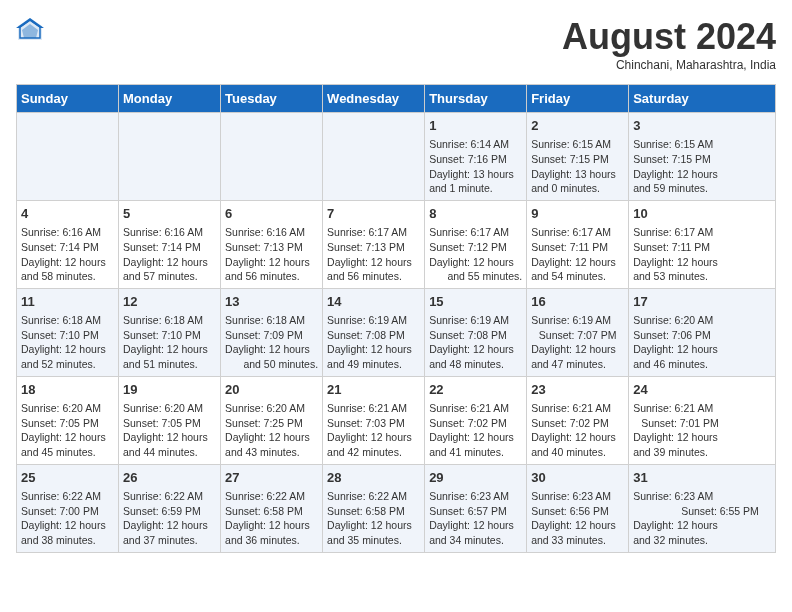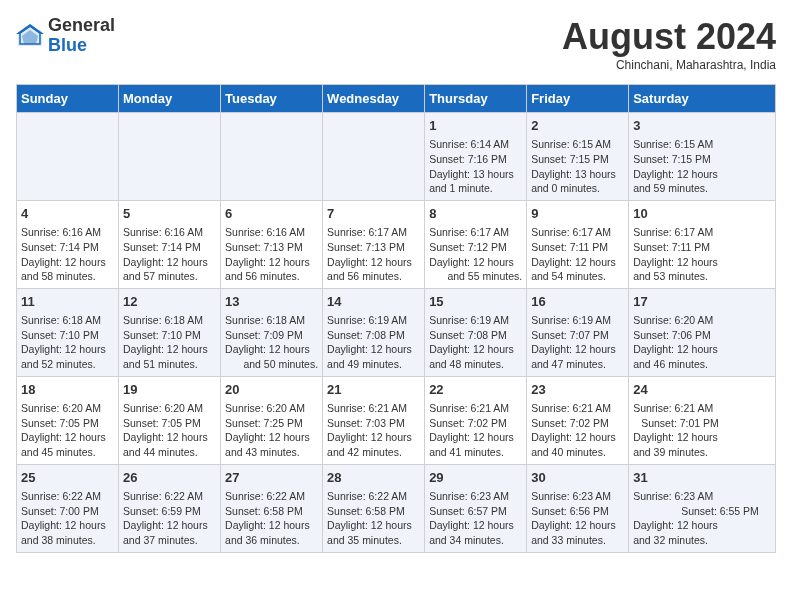--- a/index.html
+++ b/index.html
@@ -92,24 +92,20 @@
 <body>
 
 <div class="header-area">
   <div class="logo">
     <svg class="logo-icon" viewBox="0 0 28 28" xmlns="http://www.w3.org/2000/svg">
       <polygon points="14,2 26,10 26,24 2,24 2,10" fill="#1a6bbf" opacity="0.15"></polygon>
       <polygon points="14,4 24,11 24,22 4,22 4,11" fill="none" stroke="#1a6bbf" stroke-width="1.5"></polygon>
       <polygon points="14,8 22,14 20,22 8,22 6,14" fill="#1a6bbf" opacity="0.4"></polygon>
       <polygon points="14,2 28,12 24,12 14,5 4,12 0,12" fill="#1a6bbf"></polygon>
     </svg>
-    <div class="logo-text">
-      <div><span class="general">General</span></div>
-      <div><span class="blue">Blue</span></div>
-    </div>
   </div>
   <div class="title-area">
     <div class="main-title">August 2024</div>
     <div class="sub-title">Chinchani, Maharashtra, India</div>
   </div>
 </div>
 
 <table>
   <thead>
     <tr>
@@ -233,21 +229,21 @@
         <td>
           <span class="day-num">15</span>
           <span style="display: block;">Sunrise: 6:19 AM</span>
           <span style="display: block;">Sunset: 7:08 PM</span>
           <span style="display: block;">Daylight: 12 hours</span>
           <span style="display: block;">and 48 minutes.</span>
         </td>
         <td>
           <span class="day-num">16</span>
           <span style="display: block;">Sunrise: 6:19 AM</span>
-          <span style="display: block;">Sunset: 7:07 PM</span>
+          <span style="display: block; text-align: center;">Sunset: 7:07 PM</span>
           <span style="display: block;">Daylight: 12 hours</span>
           <span style="display: block;">and 47 minutes.</span>
         </td>
         <td>
           <span class="day-num">17</span>
           <span style="display: block;">Sunrise: 6:20 AM</span>
           <span style="display: block;">Sunset: 7:06 PM</span>
           <span style="display: block;">Daylight: 12 hours</span>
           <span style="display: block;">and 46 minutes.</span>
         </td>

